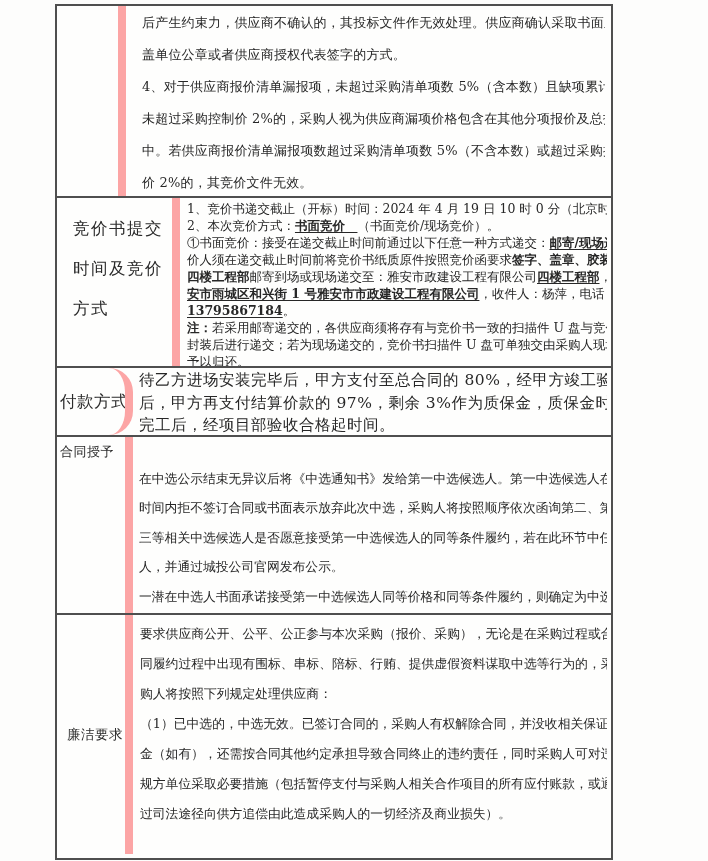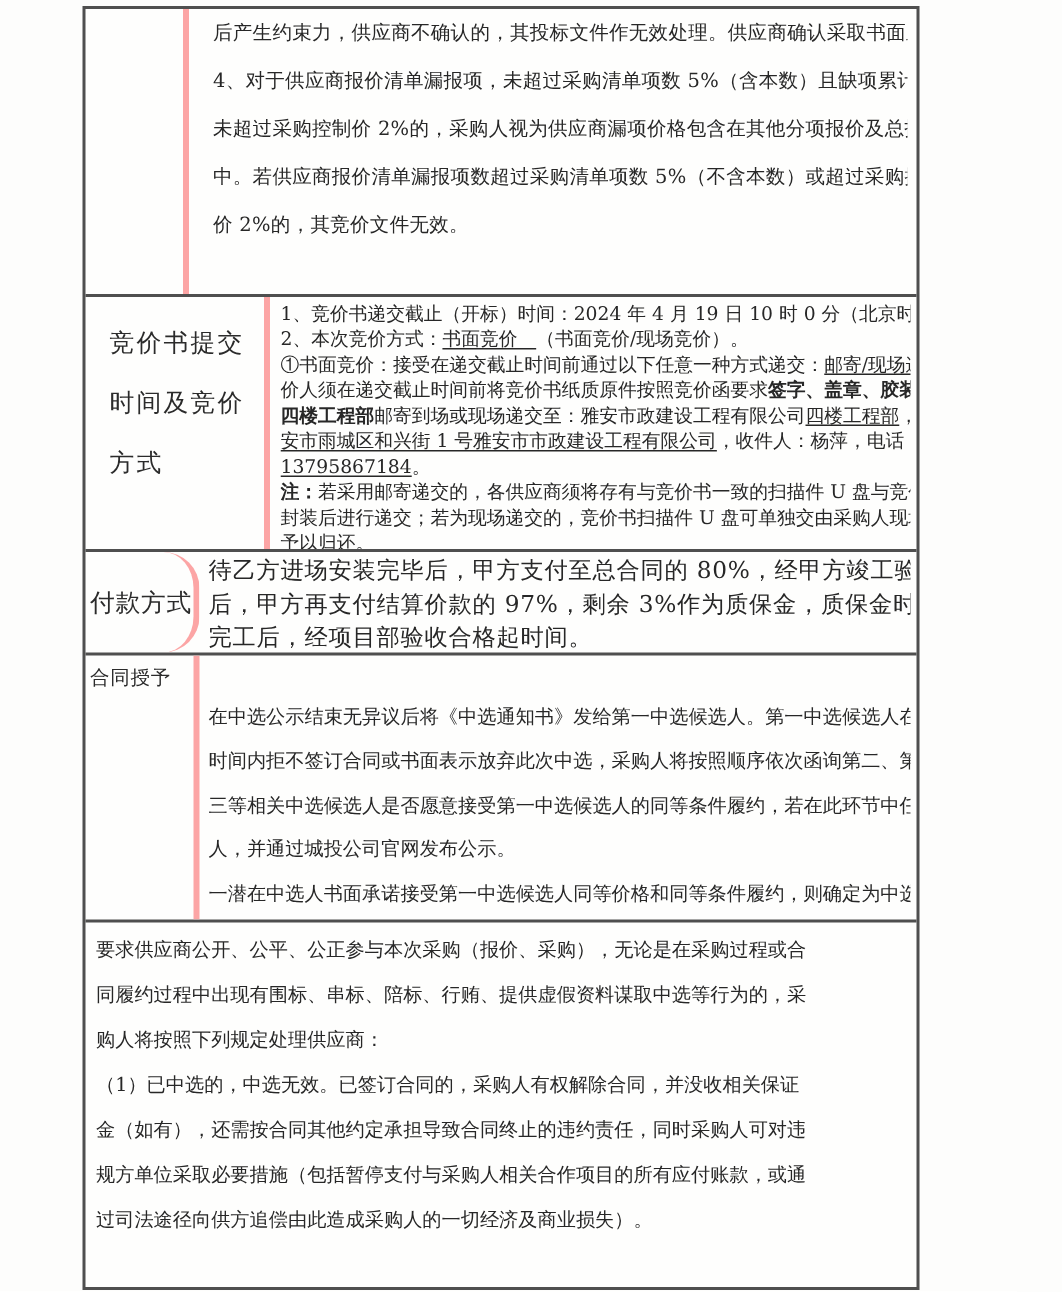--- a/index.html
+++ b/index.html
@@ -11,28 +11,28 @@
   }
   .doc{position:relative;width:708px;height:861px;background:#fdfdfc;}
   .ptable{
     position:absolute;left:55px;top:4px;width:558px;height:856px;
     border:2px solid #4f4f4f;box-sizing:border-box;
     background:#fefefd;
   }
   .trow{display:flex;box-sizing:border-box;border-bottom:2px solid #4f4f4f;overflow:hidden;}
   .trow:last-child{border-bottom:none;}
   .tlabel{
-    flex-shrink:0;box-sizing:border-box;border-right:4px solid #fca5a5;
+    flex-shrink:0;box-sizing:border-box;border-right:8px solid #fca5a5;
     overflow:hidden;color:#2b2b2b;
   }
   .tbody{flex:1;box-sizing:border-box;overflow:hidden;}
   .txt-line{white-space:nowrap;overflow:hidden;}
   .lbl-line{white-space:nowrap;}
   .seg-b{font-weight:bold;}
-  .seg-u{text-decoration:underline;text-underline-offset:2px;}
+  .seg-u{text-decoration:underline;text-underline-offset:2px;font-weight:bold;}
 
   
   .r1{height:192px;}
   .r1 .tlabel{width:69px;}
   .r1 .tbody{padding:1px 6px 0 16px;font-size:13px;line-height:32px;letter-spacing:0.2px;}
 
   
   .r2{height:170px;}
   .r2 .tlabel{width:123px;padding:11px 0 0 16px;font-size:16.5px;line-height:40px;letter-spacing:1.5px;}
   .r2 .tbody{padding:2px 4px 0 7px;font-size:12.5px;line-height:17px;}
@@ -55,20 +55,21 @@
 </head>
 <body>
 
 <div class="doc">
   <div class="ptable">
 
     <div class="trow r1">
       <div class="tlabel"></div>
       <div class="tbody">
           <div class="txt-line"><span class="">后产生约束力，供应商不确认的，其投标文件作无效处理。供应商确认采取书面且加</span></div>
+          <div class="txt-line"><span class="">盖单位公章或者供应商授权代表签字的方式。</span></div>
           <div class="txt-line"><span class="">4、对于供应商报价清单漏报项，未超过采购清单项数 5%（含本数）且缺项累计金额</span></div>
           <div class="txt-line"><span class="">未超过采购控制价 2%的，采购人视为供应商漏项价格包含在其他分项报价及总报价</span></div>
           <div class="txt-line"><span class="">中。若供应商报价清单漏报项数超过采购清单项数 5%（不含本数）或超过采购控制</span></div>
           <div class="txt-line"><span class="">价 2%的，其竞价文件无效。</span></div>
         </div>
     </div>
 
     <div class="trow r2">
       <div class="tlabel">
           <div class="lbl-line">竞价书提交</div>
@@ -107,20 +108,23 @@
       <div class="tbody">
           <div class="txt-line"><span class="">在中选公示结束无异议后将《中选通知书》发给第一中选候选人。第一中选候选人在</span></div>
           <div class="txt-line"><span class="">时间内拒不签订合同或书面表示放弃此次中选，采购人将按照顺序依次函询第二、第</span></div>
           <div class="txt-line"><span class="">三等相关中选候选人是否愿意接受第一中选候选人的同等条件履约，若在此环节中任</span></div>
           <div class="txt-line"><span class="">人，并通过城投公司官网发布公示。</span></div>
           <div class="txt-line"><span class="">一潜在中选人书面承诺接受第一中选候选人同等价格和同等条件履约，则确定为中选</span></div>
         </div>
     </div>
 
     <div class="trow r5">
+      <div class="tlabel">
+          <div class="lbl-line">廉洁要求</div>
+        </div>
       <div class="tbody">
           <div class="txt-line"><span class="">要求供应商公开、公平、公正参与本次采购（报价、采购），无论是在采购过程或合</span></div>
           <div class="txt-line"><span class="">同履约过程中出现有围标、串标、陪标、行贿、提供虚假资料谋取中选等行为的，采</span></div>
           <div class="txt-line"><span class="">购人将按照下列规定处理供应商：</span></div>
           <div class="txt-line"><span class="">（1）已中选的，中选无效。已签订合同的，采购人有权解除合同，并没收相关保证</span></div>
           <div class="txt-line"><span class="">金（如有），还需按合同其他约定承担导致合同终止的违约责任，同时采购人可对违</span></div>
           <div class="txt-line"><span class="">规方单位采取必要措施（包括暂停支付与采购人相关合作项目的所有应付账款，或通</span></div>
           <div class="txt-line"><span class="">过司法途径向供方追偿由此造成采购人的一切经济及商业损失）。</span></div>
         </div>
     </div>

